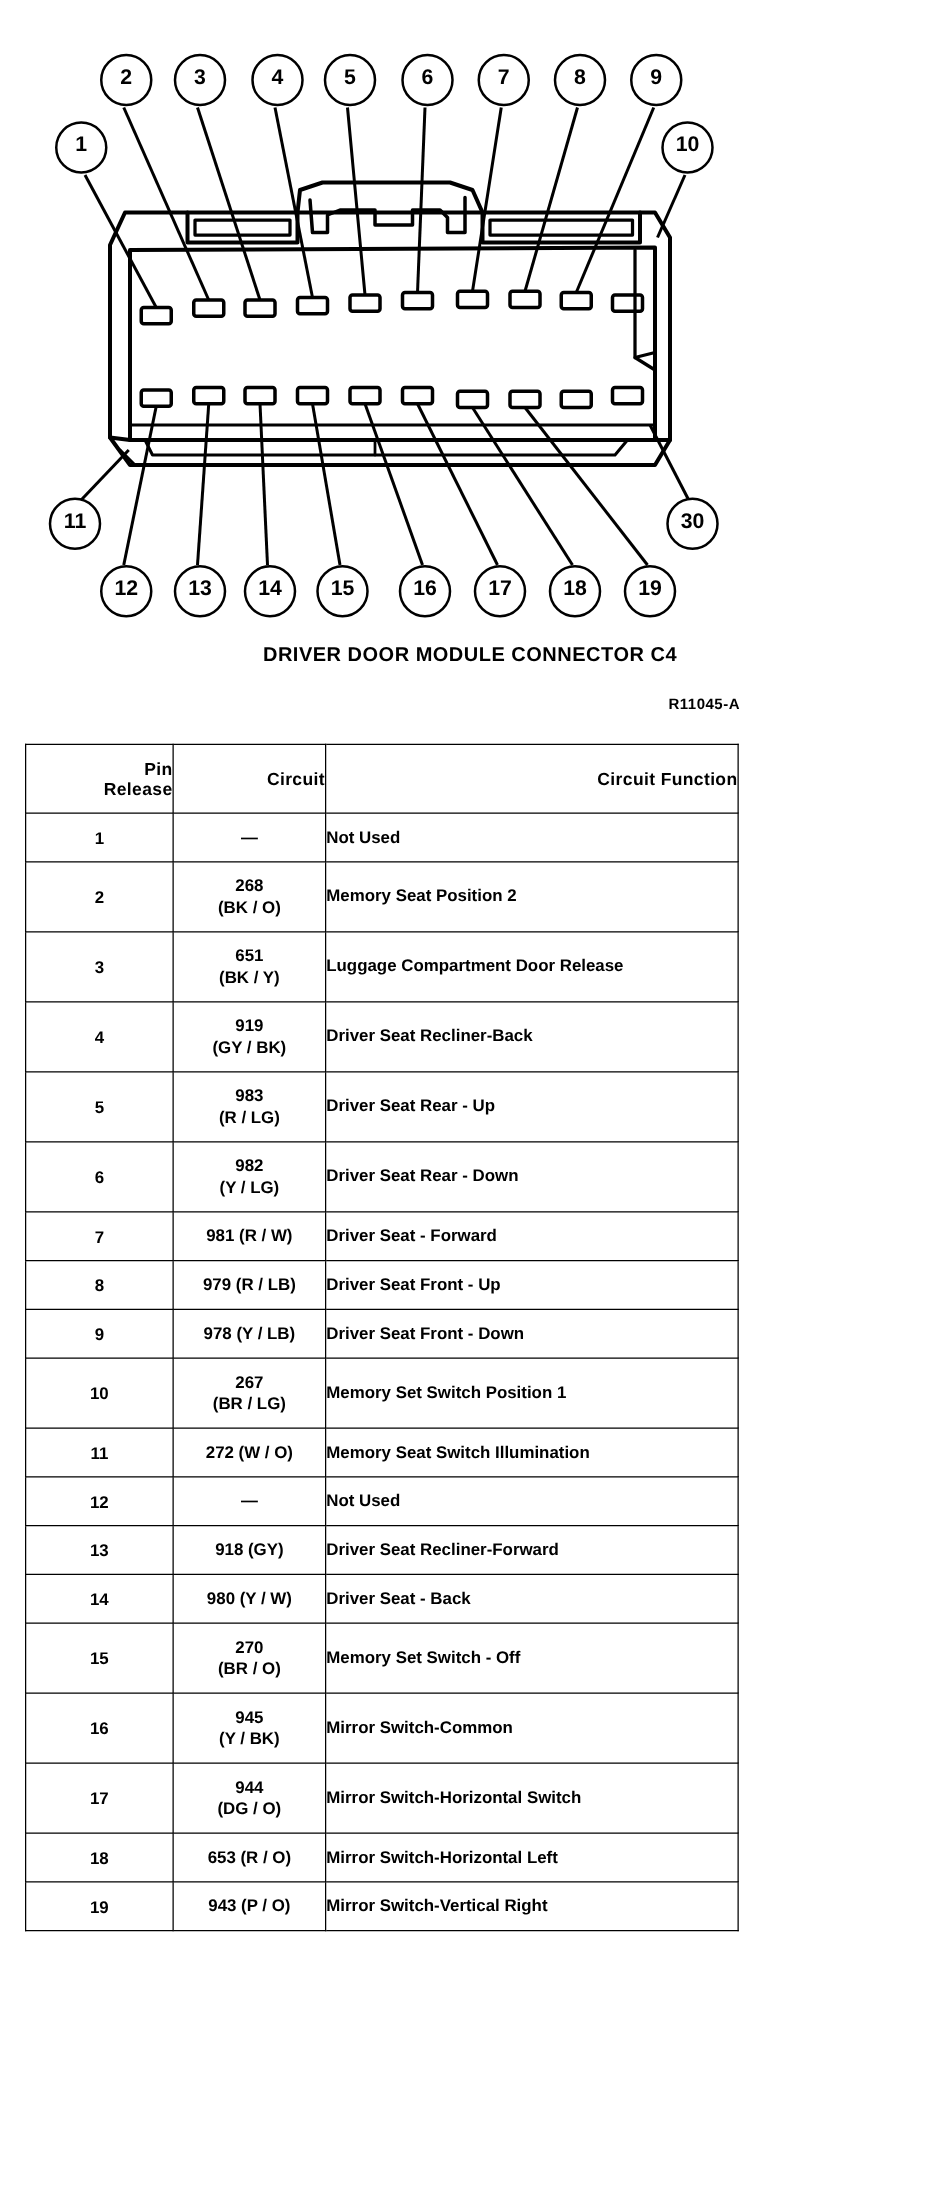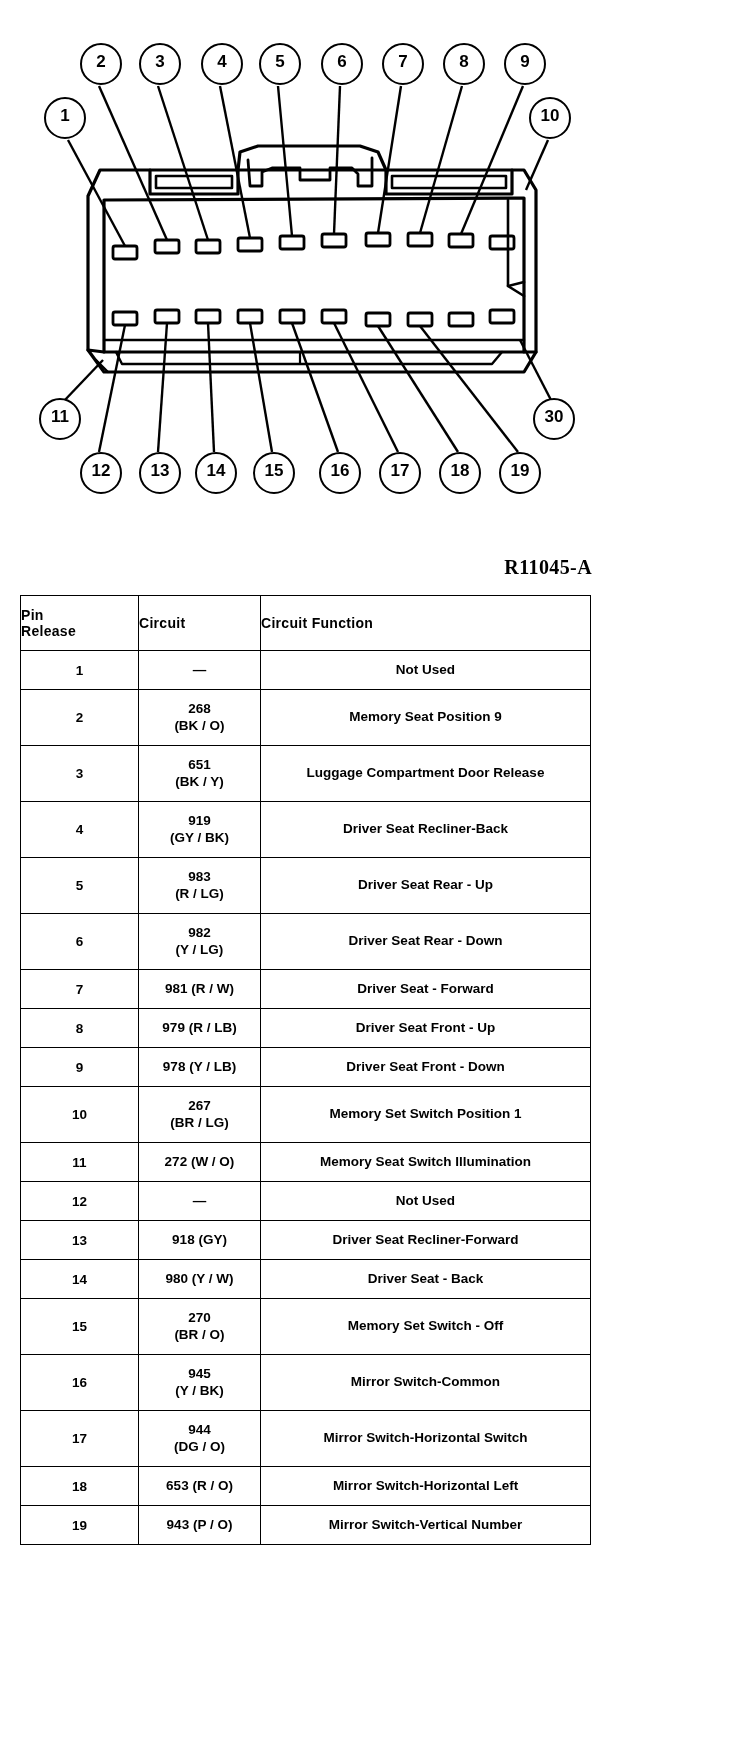--- a/index.html
+++ b/index.html
@@ -53,24 +53,23 @@
     width: 752px;
     text-align: center;
     font-size: 16px;
     font-weight: bold;
     letter-spacing: 0.4px;
   }
   .figcode {
     position: absolute;
     right: 160px;
     top: 556px;
-    font-size: 20px;
+    font-size: 12px;
     font-weight: bold;
     letter-spacing: 0.4px;
-    font-family: Liberation Serif, serif;
   }
 
   
   .tbl-wrap {
     position: absolute;
     left: 20px;
     top: 595px;
     width: 570px;
   }
   table.pins {
@@ -79,41 +78,41 @@
     table-layout: fixed;
   }
   table.pins th, table.pins td {
     border: 1.8px solid #000;
     font-size: 13.5px;
     font-weight: bold;
     padding: 0;
     vertical-align: middle;
   }
   table.pins th {
-    text-align: left;
+    text-align: right;
     height: 54px;
     font-size: 14px;
     letter-spacing: 0.3px;
   }
   col.c-pin   { width: 118px; }
   col.c-circ  { width: 122px; }
   col.c-func  { width: 330px; }
 
   td.pin {
     text-align: center;
     font-size: 14px;
   }
   td.circ {
     text-align: center;
     font-size: 14px;
     line-height: 1.25;
     padding: 4px 2px;
   }
   td.func {
-    text-align: center;
+    text-align: left;
     padding: 4px 0 4px 9px;
     font-size: 14px;
     line-height: 1.25;
   }
   .row-1line td { height: 38px; }
   .row-2line td { height: 55px; }
   .circ-line2 { display: block; }
 </style>
 </head>
 <body>
@@ -221,20 +220,21 @@
     <div class="callout" style="left:80px;  top:452px;">12</div>
     <div class="callout" style="left:139px; top:452px;">13</div>
     <div class="callout" style="left:195px; top:452px;">14</div>
     <div class="callout" style="left:253px; top:452px;">15</div>
     <div class="callout" style="left:319px; top:452px;">16</div>
     <div class="callout" style="left:379px; top:452px;">17</div>
     <div class="callout" style="left:439px; top:452px;">18</div>
     <div class="callout" style="left:499px; top:452px;">19</div>
   </div>
 
+  <div class="caption">DRIVER DOOR MODULE CONNECTOR C4</div>
   <div class="figcode">R11045-A</div>
 
   <div class="tbl-wrap">
     <table class="pins">
       <colgroup>
         <col class="c-pin">
           <col class="c-circ">
           <col class="c-func">
       </colgroup>
       <thead>
@@ -249,21 +249,21 @@
       </thead>
       <tbody id="pin-rows">
           <tr class="row-1line">
             <td class="pin">1</td>
             <td class="circ"><span>—</span></td>
             <td class="func">Not Used</td>
           </tr>
           <tr class="row-2line">
             <td class="pin">2</td>
             <td class="circ"><span>268</span><span class="circ-line2">(BK / O)</span></td>
-            <td class="func">Memory Seat Position 9</td>
+            <td class="func">Memory Seat Position 2</td>
           </tr>
           <tr class="row-2line">
             <td class="pin">3</td>
             <td class="circ"><span>651</span><span class="circ-line2">(BK / Y)</span></td>
             <td class="func">Luggage Compartment Door Release</td>
           </tr>
           <tr class="row-2line">
             <td class="pin">4</td>
             <td class="circ"><span>919</span><span class="circ-line2">(GY / BK)</span></td>
             <td class="func">Driver Seat Recliner-Back</td>
@@ -334,19 +334,19 @@
             <td class="func">Mirror Switch-Horizontal Switch</td>
           </tr>
           <tr class="row-1line">
             <td class="pin">18</td>
             <td class="circ"><span>653 (R / O)</span></td>
             <td class="func">Mirror Switch-Horizontal Left</td>
           </tr>
           <tr class="row-1line">
             <td class="pin">19</td>
             <td class="circ"><span>943 (P / O)</span></td>
-            <td class="func">Mirror Switch-Vertical Number</td>
+            <td class="func">Mirror Switch-Vertical Right</td>
           </tr>
         </tbody>
     </table>
   </div>
 
 </div>
 
 </body></html>

